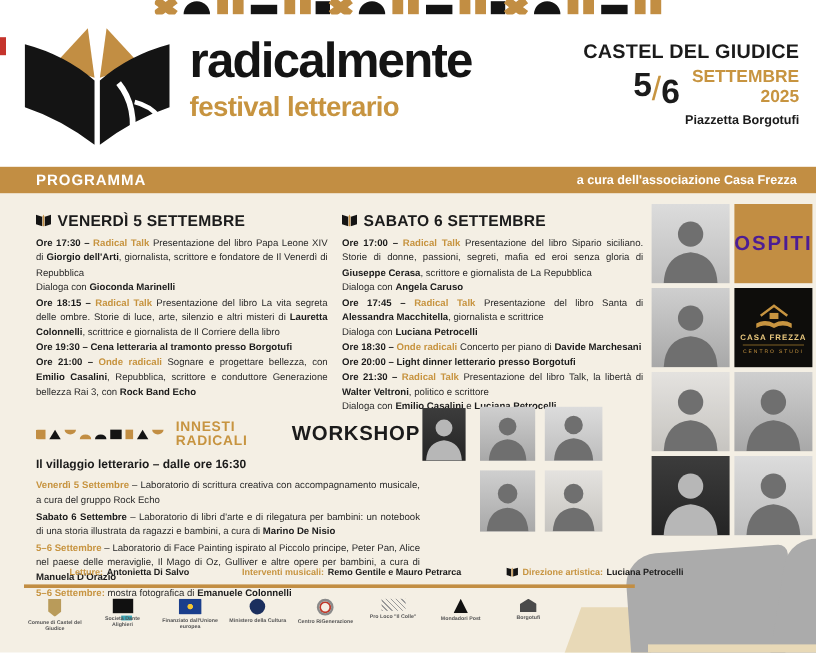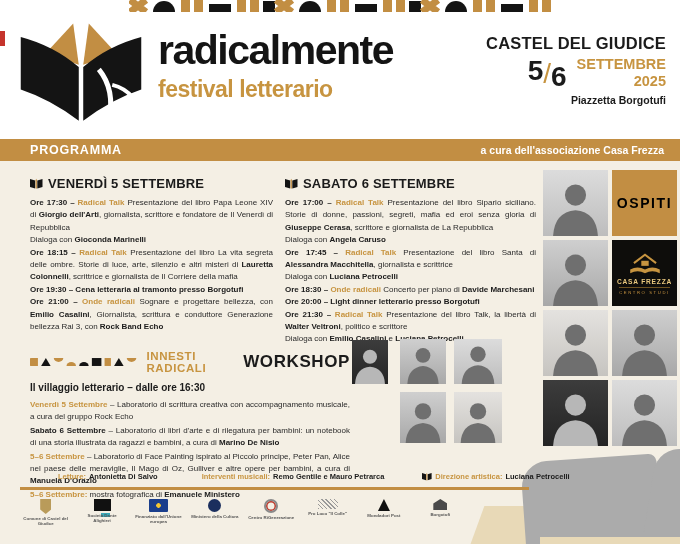--- a/index.html
+++ b/index.html
@@ -54,22 +54,22 @@
   .grid{position:absolute;left:543px;top:170px;display:grid;grid-template-columns:65px 65px;grid-auto-rows:66px;gap:4px;}
   .cell{overflow:hidden;position:relative;}
   .photo{display:block;}
   .photo svg{width:100%;height:100%;display:block;}
   .ph-a{background:linear-gradient(#dcdcdc,#bdbdbd);}
   .ph-b{background:linear-gradient(#cfcfcf,#a8a8a8);}
   .ph-c{background:linear-gradient(#3c3c3c,#242424);}
   .ph-d{background:linear-gradient(#e4e2df,#c6c4c0);}
   .ph-a use,.ph-b use,.ph-d use{fill:#6f6f6f;}
   .ph-c use{fill:#b7b7b7;}
-  .ospiti{background:var(--gold);display:flex;align-items:center;justify-content:center;color:#000000;
-          font-weight:800;font-size:14px;letter-spacing:1.6px;}
+  .ospiti{background:var(--gold);display:flex;align-items:center;justify-content:center;color:#4c1d95;
+          font-weight:800;font-size:17px;letter-spacing:1.6px;}
   .cf{background:#0e0d0b;display:flex;flex-direction:column;align-items:center;justify-content:center;gap:2px;}
   .cf-name{color:#e9c87e;font-size:6.6px;font-weight:800;letter-spacing:0.8px;}
   .cf-sub{color:var(--goldt);font-size:4.2px;letter-spacing:1.6px;border-top:1px solid #6d5120;padding-top:2px;}
   
   .mid-ph{position:absolute;overflow:hidden;}
   .mid-ph svg{width:100%;height:100%;display:block;}
   .mp1{left:352px;top:340px;width:36px;height:44px;}
   .mp2{left:400px;top:339px;width:46px;height:45px;}
   .mp3{left:454px;top:339px;width:48px;height:45px;}
   .mp4{left:400px;top:392px;width:46px;height:51px;}
@@ -174,23 +174,23 @@
   <section class="col col-fri">
     <h2 class="day-head">
       <svg width="13" height="11" viewBox="0 0 13 11">
           <use href="#mini-book"></use>
         </svg>
       <span>VENERDÌ 5 SETTEMBRE</span>
     </h2>
     <div>
         <p class="entry"><span class="s-b">Ore 17:30 – </span><span class="s-g">Radical Talk</span><span>  Presentazione del libro </span><span class="s-i">Papa Leone XIV</span><span> di </span><span class="s-b">Giorgio dell'Arti</span><span>, giornalista, scrittore e fondatore de </span><span class="s-i">Il Venerdì di Repubblica</span></p>
         <p class="entry"><span>Dialoga con </span><span class="s-b">Gioconda Marinelli</span></p>
-        <p class="entry"><span class="s-b">Ore 18:15 – </span><span class="s-g">Radical Talk</span><span> Presentazione del libro </span><span class="s-i">La vita segreta delle ombre. Storie di luce, arte, silenzio e altri misteri</span><span> di </span><span class="s-b">Lauretta Colonnelli</span><span>, scrittrice e giornalista de </span><span class="s-i">Il Corriere della mafia</span></p>
+        <p class="entry"><span class="s-b">Ore 18:15 – </span><span class="s-g">Radical Talk</span><span> Presentazione del libro </span><span class="s-i">La vita segreta delle ombre. Storie di luce, arte, silenzio e altri misteri</span><span> di </span><span class="s-b">Lauretta Colonnelli</span><span>, scrittrice e giornalista de </span><span class="s-i">Il Corriere della libro</span></p>
         <p class="entry"><span class="s-b">Ore 19:30 – Cena letteraria al tramonto presso Borgotufi</span></p>
-        <p class="entry"><span class="s-b">Ore 21:00 – </span><span class="s-g">Onde radicali</span><span> </span><span class="s-i">Sognare e progettare bellezza</span><span>, con </span><span class="s-b">Emilio Casalini</span><span>, Giornalista, scrittura e conduttore </span><span class="s-i">Generazione bellezza</span><span> Rai 3, con </span><span class="s-b">Rock Band Echo</span></p>
+        <p class="entry"><span class="s-b">Ore 21:00 – </span><span class="s-g">Onde radicali</span><span> </span><span class="s-i">Sognare e progettare bellezza</span><span>, con </span><span class="s-b">Emilio Casalini</span><span>, Repubblica, scrittore e conduttore </span><span class="s-i">Generazione bellezza</span><span> Rai 3, con </span><span class="s-b">Rock Band Echo</span></p>
       </div>
   </section>
 
   <section class="col col-sat">
     <h2 class="day-head">
       <svg width="13" height="11" viewBox="0 0 13 11">
           <use href="#mini-book"></use>
         </svg>
       <span>SABATO 6 SETTEMBRE</span>
     </h2>
@@ -220,21 +220,21 @@
         <path d="M122 0 A6 5 0 0 0 134 0 Z" fill="#C28E43"></path>
       </svg>
       <span class="w-gold">INNESTI RADICALI</span>
       <span class="w-black">WORKSHOP</span>
     </div>
     <div class="w-sub">Il villaggio letterario – dalle ore 16:30</div>
     <div>
         <p class="w-entry"><span class="s-g">Venerdì 5 Settembre</span><span> – Laboratorio di scrittura creativa con accompagnamento musicale, a cura del gruppo Rock Echo</span></p>
         <p class="w-entry"><span class="s-b">Sabato 6 Settembre</span><span> – Laboratorio di libri d'arte e di rilegatura per bambini: un notebook di una storia illustrata da ragazzi e bambini, a cura di </span><span class="s-b">Marino De Nisio</span></p>
         <p class="w-entry"><span class="s-g">5–6 Settembre</span><span> – Laboratorio di Face Painting ispirato al Piccolo principe, Peter Pan, Alice nel paese delle meraviglie, Il Mago di Oz, Gulliver e altre opere per bambini, a cura di </span><span class="s-b">Manuela D'Orazio</span></p>
-        <p class="w-entry"><span class="s-g">5–6 Settembre:</span><span> mostra fotografica di </span><span class="s-b">Emanuele Ministero</span></p>
+        <p class="w-entry"><span class="s-g">5–6 Settembre:</span><span> mostra fotografica di </span><span class="s-b">Emanuele Colonnelli</span></p>
       </div>
   </section>
 
   <div class="mid-ph mp1 ph-c">
       <svg viewBox="0 0 100 100" preserveAspectRatio="xMidYMax slice">
         <use href="#sil"></use>
       </svg>
     </div>
   <div class="mid-ph mp2 ph-b">
       <svg viewBox="0 0 100 100" preserveAspectRatio="xMidYMax slice">

